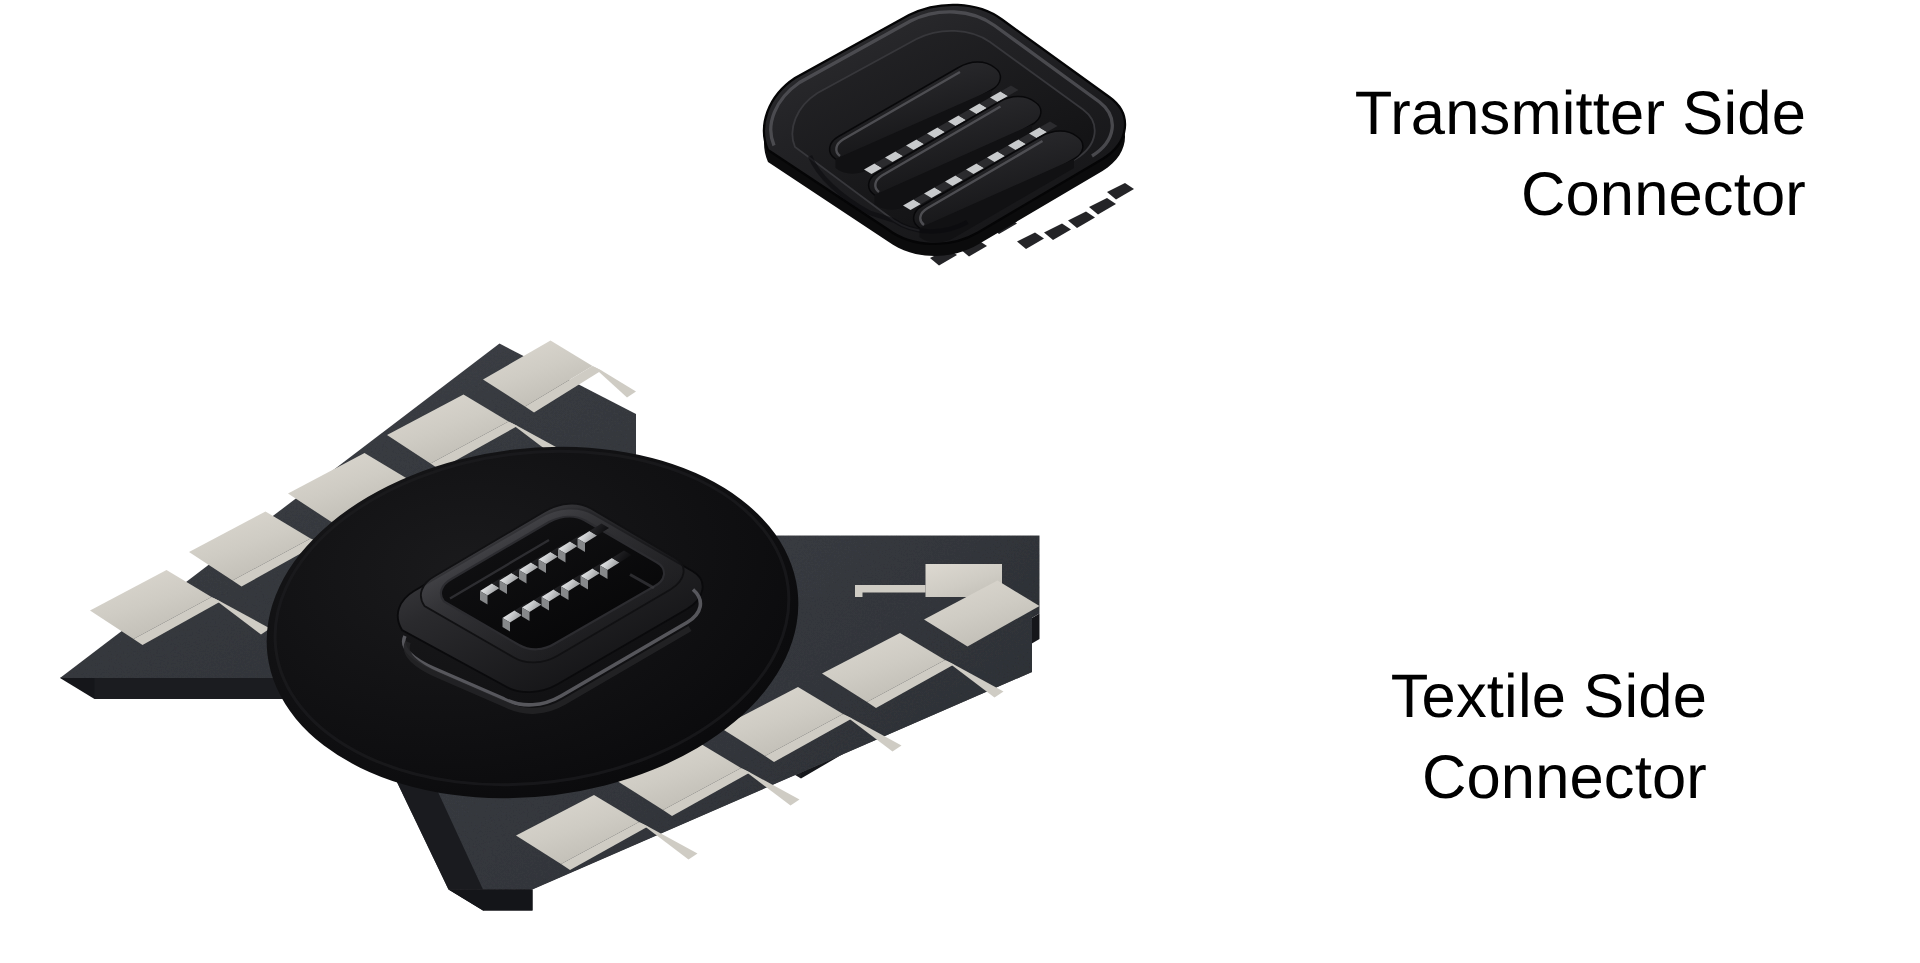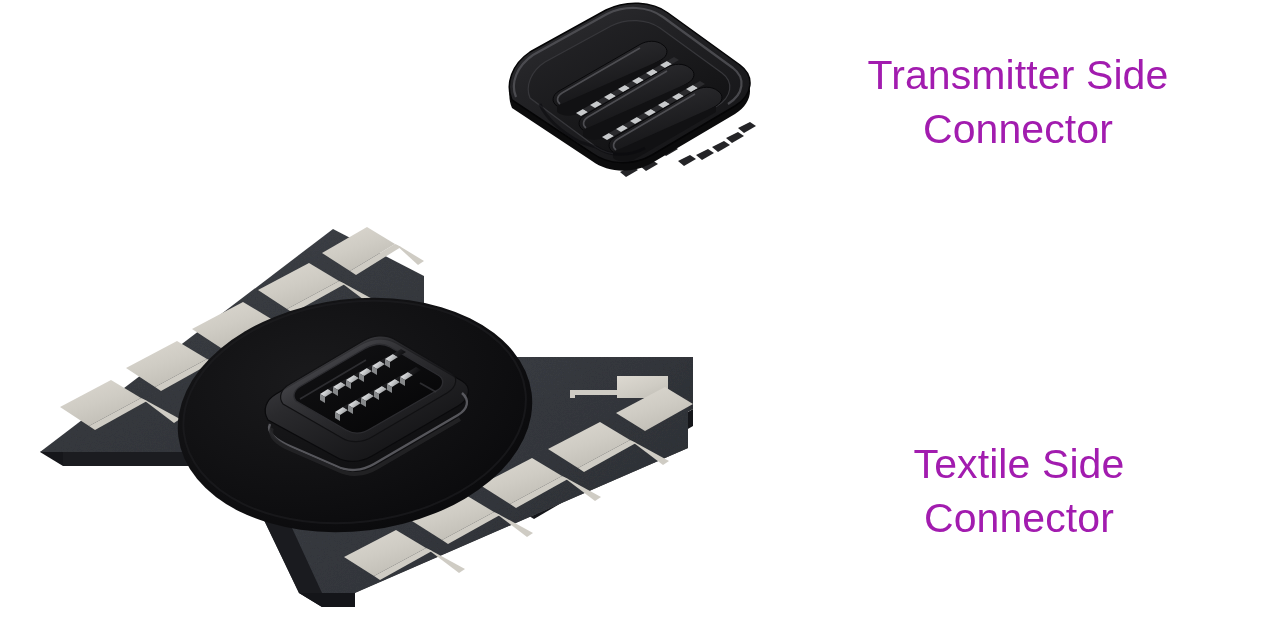--- a/index.html
+++ b/index.html
@@ -15,37 +15,37 @@
     font-family: "Liberation Sans", sans-serif;
   }
   #stage {
     position: absolute;
     inset: 0;
     width: 1280px;
     height: 642px;
   }
   .label {
     position: absolute;
-    text-align: center;
-    color: #a21caf;
+    text-align: right;
+    color: #000000;
     font-family: "Liberation Sans", sans-serif;
     font-size: 41px;
     line-height: 1.32;
     font-weight: 400;
     letter-spacing: 0.1px;
     white-space: pre-line;
     user-select: none;
   }
   #label-transmitter {
     left: 832px;
     top: 48px;
     width: 372px;
   }
   #label-textile {
-    left: 860px;
+    left: 820px;
     top: 437px;
     width: 318px;
   }
   svg { display: block; }
 </style>
 </head>
 <body>
 
 <div id="stage">
 

